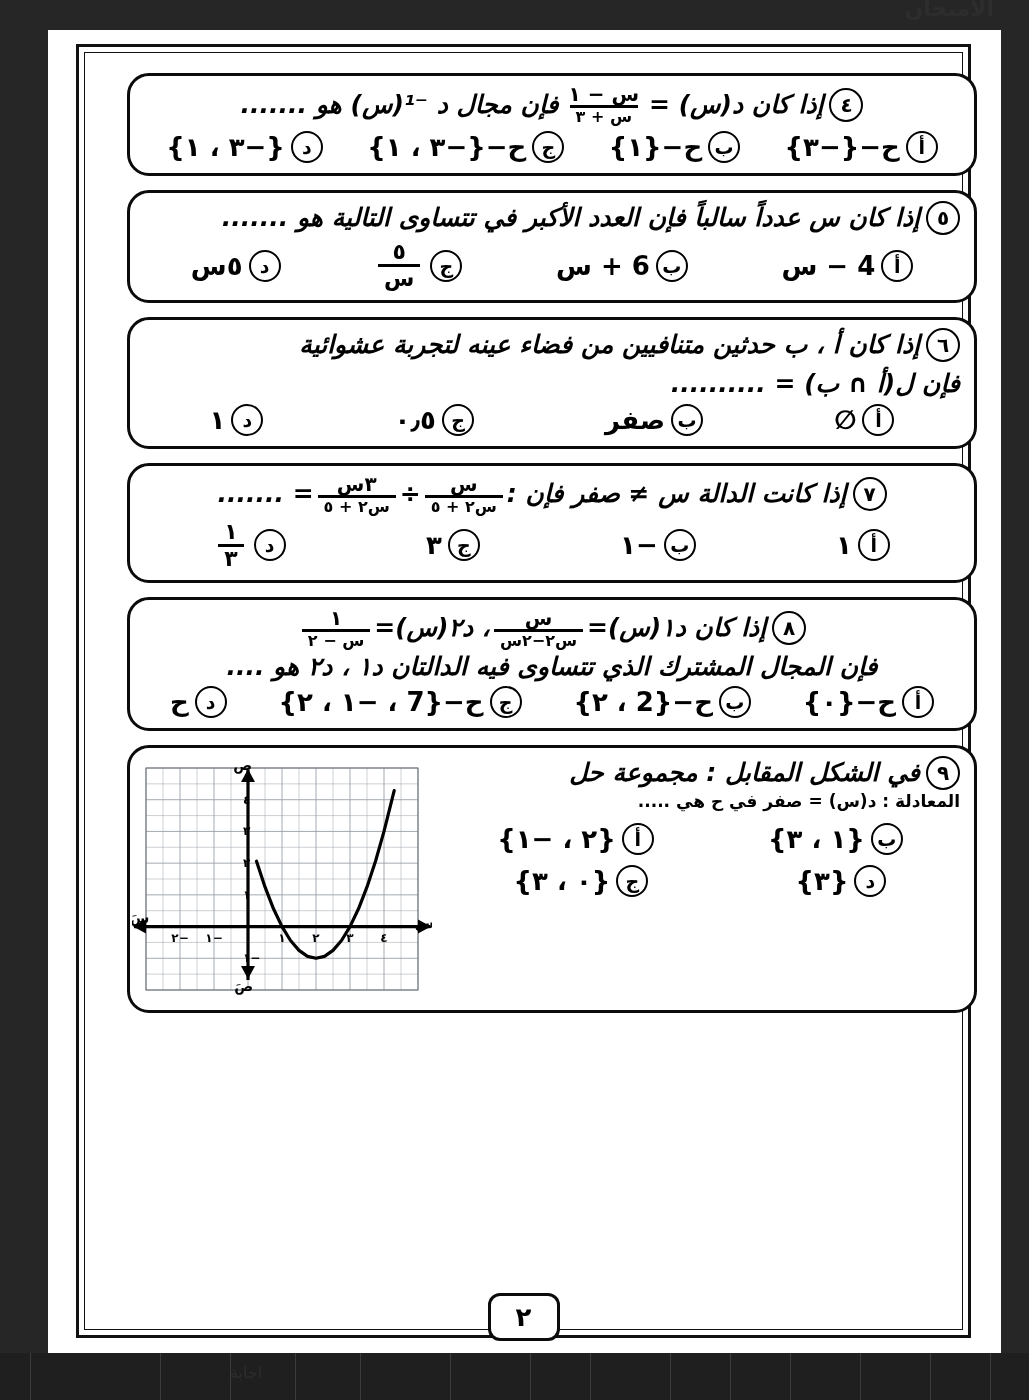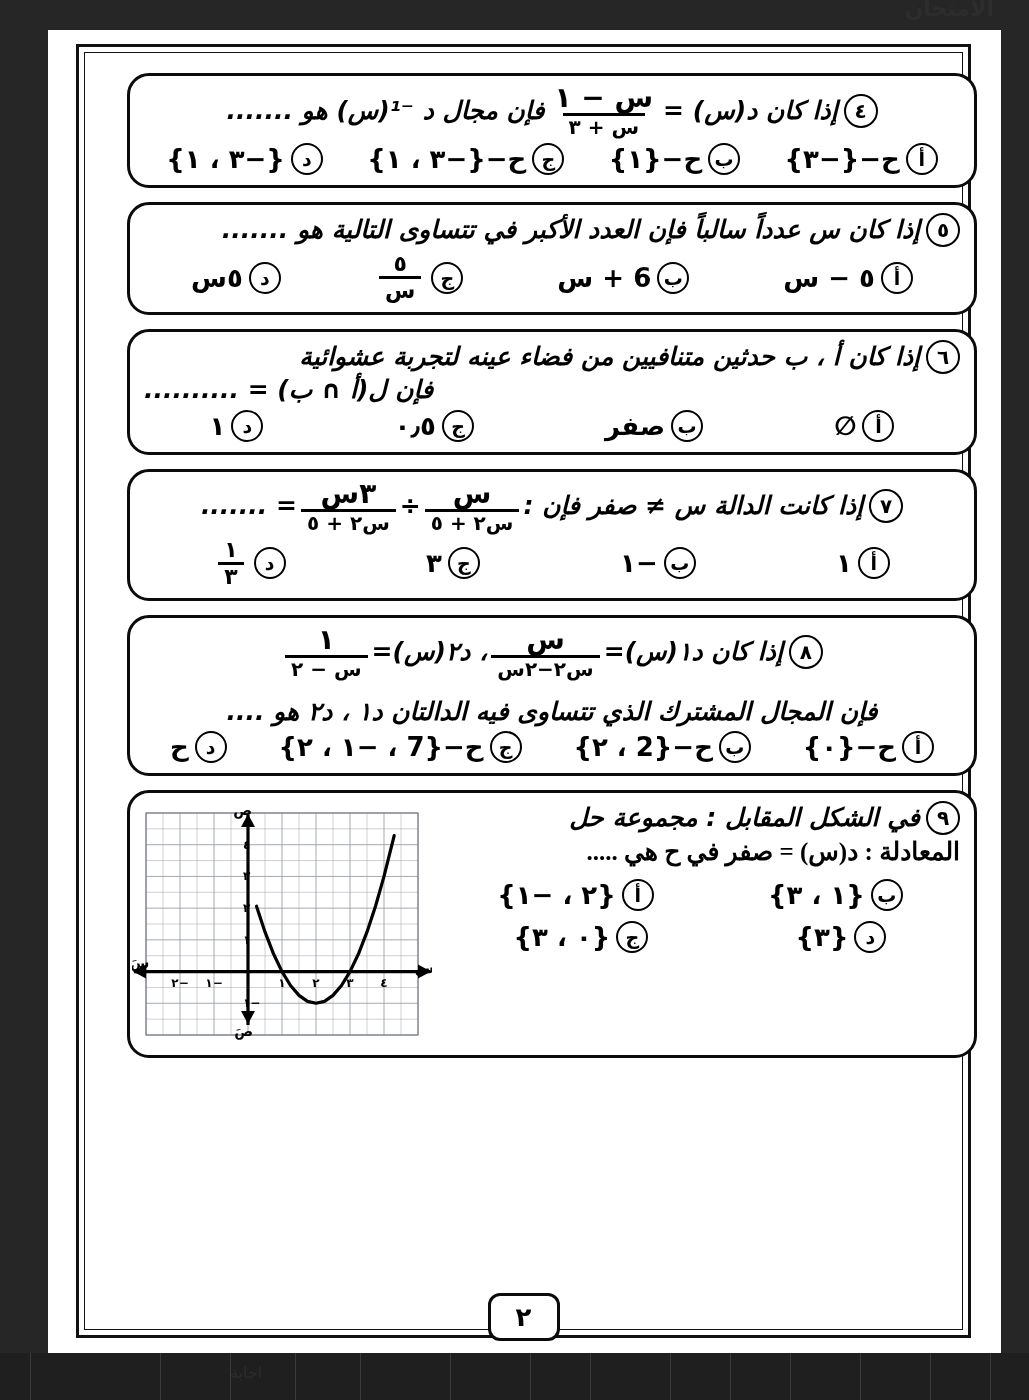--- a/index.html
+++ b/index.html
@@ -70,29 +70,29 @@
   }
   .opts{
     display:flex;direction:rtl;justify-content:space-around;align-items:center;
     margin-top:6px;width:100%;
   }
   
   .frac{
     display:inline-flex;flex-direction:column;align-items:center;
     vertical-align:middle;margin:0 4px;line-height:1;
   }
-  .frac .num{padding:0 6px 1px 6px;font-size:28px;}
-  .frac .den{padding:1px 6px 0 6px;font-size:20px;border-top:3px solid #000;}
+  .frac .num{padding:0 6px 1px 6px;font-size:20px;}
+  .frac .den{padding:1px 6px 0 6px;font-size:16px;border-top:3px solid #000;}
   .frac.sm .num,.frac.sm .den{font-size:22px;}
   .txt{white-space:nowrap;font-style:italic;}
 
   
   .q9wrap{display:flex;direction:rtl;align-items:flex-start;gap:8px;}
   .q9text{flex:0 0 auto;width:520px;}
-  .q9text .ln{font-size:25px;font-weight:bold;line-height:1.35;text-align:right;font-family:Liberation Serif, serif;}
+  .q9text .ln{font-size:17px;font-weight:bold;line-height:1.35;text-align:right;}
   .q9opts{margin-top:8px;}
   .q9row{display:flex;direction:rtl;justify-content:space-around;margin-top:10px;}
   .graphbox{flex:0 0 auto;width:300px;height:250px;position:relative;}
 
   
   .pagenum-wrap{
     position:absolute;left:0;right:0;bottom:-2px;height:44px;
   }
   .pagenum{
     position:absolute;left:50%;transform:translateX(-50%);top:0;
@@ -146,21 +146,21 @@
       </div>
 
       <div class="qcard">
         <div class="qline">
           <span class="qnum">٥</span>
           <span class="txt">إذا كان س عدداً سالباً فإن العدد الأكبر في تتساوى التالية هو .......</span>
         </div>
         <div class="opts">
           <div class="opt">
             <span class="optmark">أ</span>
-            <span>٥ − س</span>
+            <span>4 − س</span>
           </div>
           <div class="opt">
             <span class="optmark">ب</span>
             <span>6 + س</span>
           </div>
           <div class="opt">
             <span class="optmark">ج</span>
             <span class="frac sm">
               <span class="num">٥</span>
               <span class="den">س</span>
@@ -171,21 +171,21 @@
             <span>٥س</span>
           </div>
         </div>
       </div>
 
       <div class="qcard">
         <div class="qline">
           <span class="qnum">٦</span>
           <span class="txt">إذا كان أ ، ب  حدثين متنافيين من فضاء عينه لتجربة عشوائية</span>
         </div>
-        <div class="qline" style="justify-content:flex-end;margin-top:2px;">
+        <div class="qline" style="justify-content:flex-start;margin-top:8px;">
           <span class="txt">فإن ل(أ ∩ ب) = ..........</span>
         </div>
         <div class="opts">
           <div class="opt">
             <span class="optmark">أ</span>
             <span>∅</span>
           </div>
           <div class="opt">
             <span class="optmark">ب</span>
             <span>صفر</span>
@@ -246,21 +246,21 @@
           <span class="frac">
             <span class="num">س</span>
             <span class="den">س٢−٢س</span>
           </span>
           <span class="txt">، د٢(س)=</span>
           <span class="frac">
             <span class="num">١</span>
             <span class="den">س − ٢</span>
           </span>
         </div>
-        <div class="qline" style="justify-content:center;margin-top:19px;text-align:center;">
+        <div class="qline" style="justify-content:center;margin-top:4px;text-align:center;">
           <span class="txt">فإن المجال المشترك الذي تتساوى فيه الدالتان  د١ ،  د٢ هو ....</span>
         </div>
         <div class="opts">
           <div class="opt">
             <span class="optmark">أ</span>
             <span>ح−{٠}</span>
           </div>
           <div class="opt">
             <span class="optmark">ب</span>
             <span>ح−{2 ، ٢}</span>

